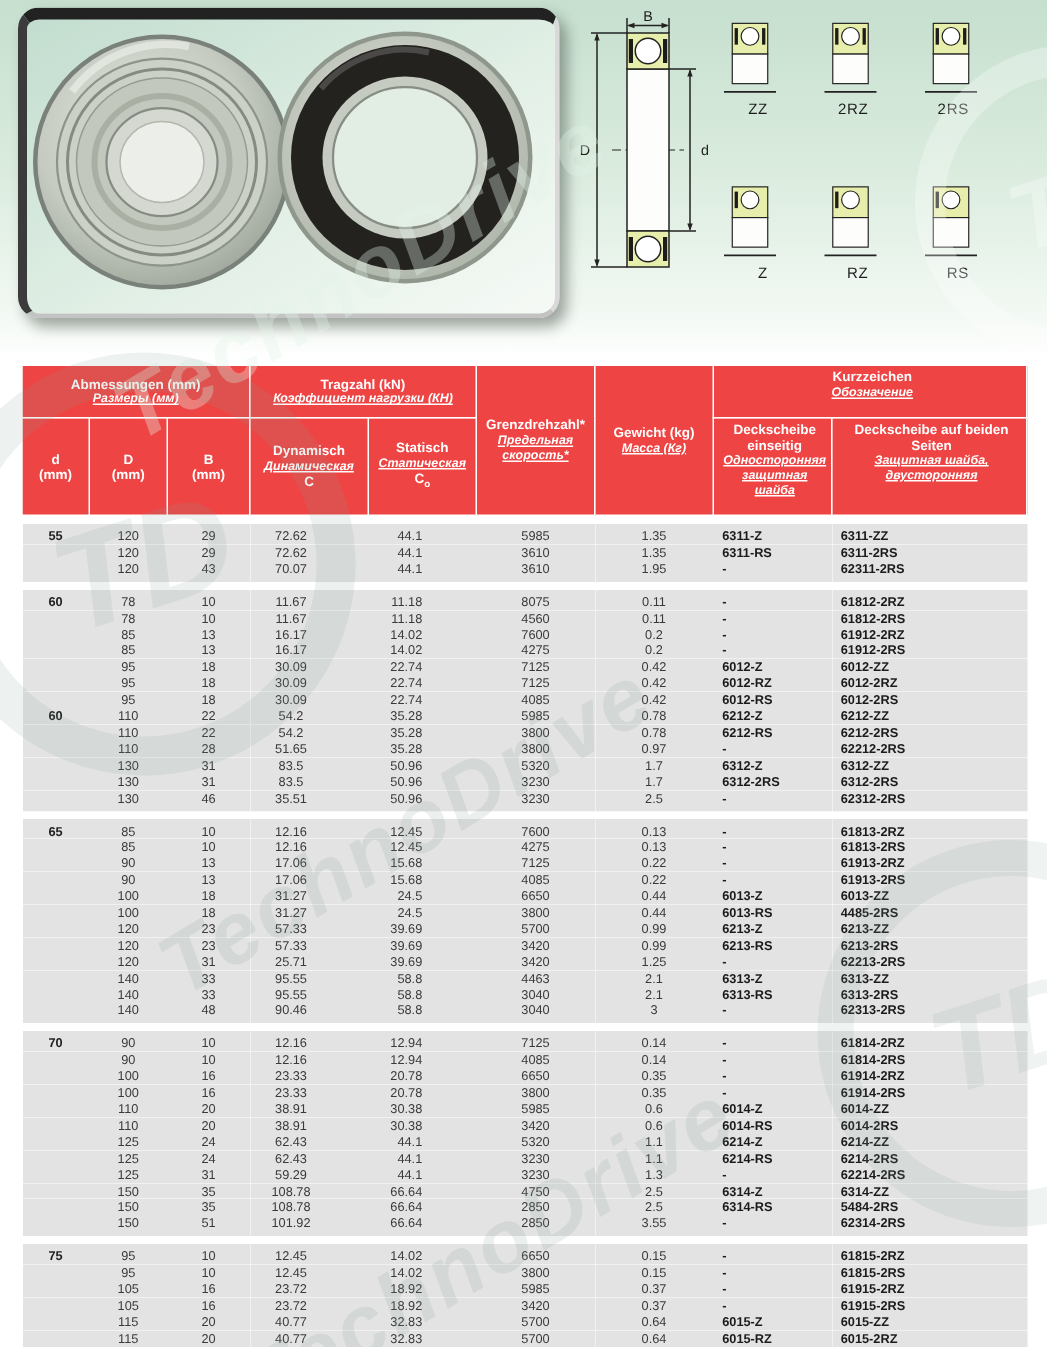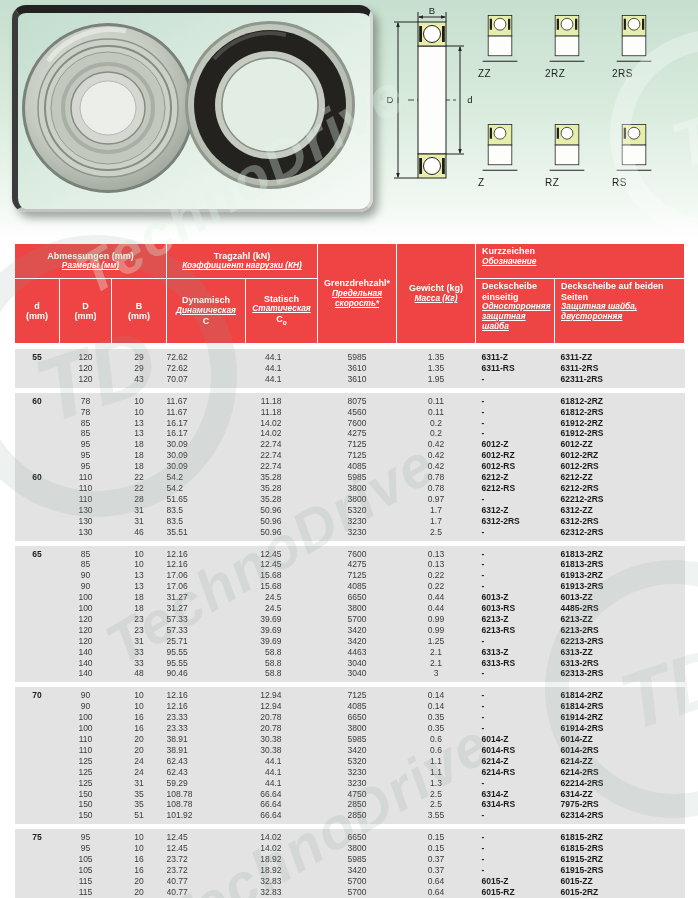--- a/index.html
+++ b/index.html
@@ -25,47 +25,47 @@
   }
   .photo-panel svg { display:block; }
   .diagrams { position:absolute; left:378px; top:0; width:320px; height:240px; }
   .big-diagram { position:absolute; left:8px; top:6px; }
   .variant-grid {
     position:absolute; left:100px; top:14px;
     display:grid; grid-template-columns:repeat(3,34px);
     column-gap:33px; row-gap:44px;
   }
   .variant svg { display:block; margin:0 auto; }
-  .variant-label { text-align:left; font-size:10px; color:#1d1d1d; margin-top:2px; letter-spacing:0.5px; }
+  .variant-label { text-align:right; font-size:10px; color:#1d1d1d; margin-top:2px; letter-spacing:0.5px; }
   
   .table-wrap { position:absolute; left:14px; top:243px; width:670px; }
   table { border-collapse:collapse; width:670px; table-layout:fixed; }
   thead th {
     background:#ef4444; color:#fff; border:1px solid #ffffff;
     padding:2px 3px; vertical-align:middle; font-weight:normal;
   }
   tr.h1 th { height:30px; }
   tr.h2 th { height:60px; }
-  th.left { text-align:left; vertical-align:top; padding-left:6px; }
+  th.left { text-align:center; vertical-align:top; padding-left:6px; }
   th.center { text-align:center; }
   .de  { font-weight:700; font-size:9px;  line-height:10.5px; }
   .ru  { font-weight:700; font-style:italic; font-size:8.3px; line-height:9.8px;text-decoration:underline; }
   .sym { font-weight:700; font-size:9px; line-height:11px; }
   .sym sub { font-size:6.5px; }
   tbody.gap td { height:5px; background:#ffffff; padding:0; border:none; }
   tbody.section td {
     background:#e3e3e3; font-size:8.5px; line-height:10.9px; height:10.9px;
     padding:0; color:#3a3a3a; white-space:nowrap; overflow:hidden;
   }
   tbody.section tr:first-child td { padding-top:3px; }
   tbody.section tr:last-child  td { padding-bottom:3px; }
   tbody.section td:nth-child(1) { text-align:center; font-weight:700; color:#1d1d1d; }
   tbody.section td:nth-child(2),
   tbody.section td:nth-child(3) { text-align:center; }
-  tbody.section td:nth-child(4) { text-align:left; padding-right:24px; }
+  tbody.section td:nth-child(4) { text-align:center; padding-right:24px; }
   tbody.section td:nth-child(5) { text-align:right; padding-right:36px; }
   tbody.section td:nth-child(6),
   tbody.section td:nth-child(7) { text-align:center; }
   tbody.section td:nth-child(8),
   tbody.section td:nth-child(9) { text-align:left; padding-left:6px; font-weight:700; color:#1b1b1b; }
   
   .wm-layer { position:absolute; inset:0; pointer-events:none; }
   .wm-text {
     position:absolute; font-weight:700; font-style:italic; font-size:58px;
     transform:rotate(-31deg); white-space:nowrap; letter-spacing:2px;
@@ -745,21 +745,21 @@
           </tr>
           <tr>
             <td></td>
             <td>150</td>
             <td>35</td>
             <td>108.78</td>
             <td>66.64</td>
             <td>2850</td>
             <td>2.5</td>
             <td>6314-RS</td>
-            <td>7975-2RS</td>
+            <td>5484-2RS</td>
           </tr>
           <tr>
             <td></td>
             <td>150</td>
             <td>51</td>
             <td>101.92</td>
             <td>66.64</td>
             <td>2850</td>
             <td>3.55</td>
             <td>-</td>

